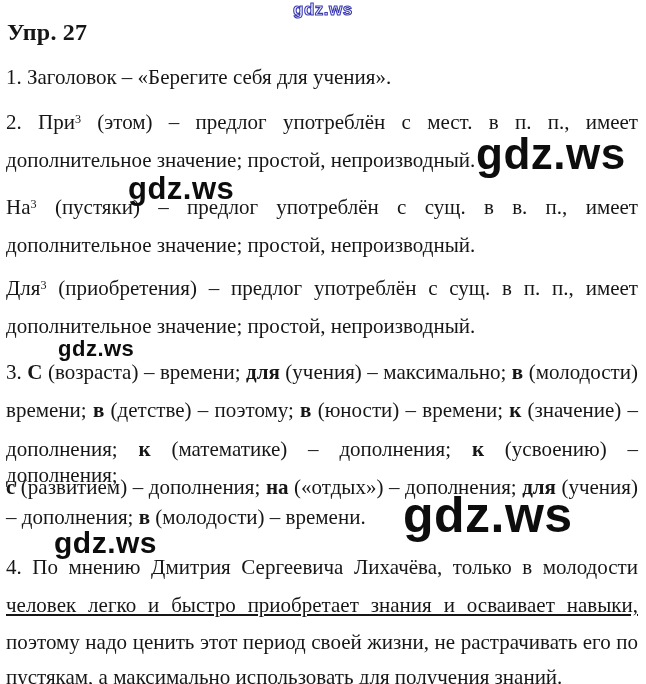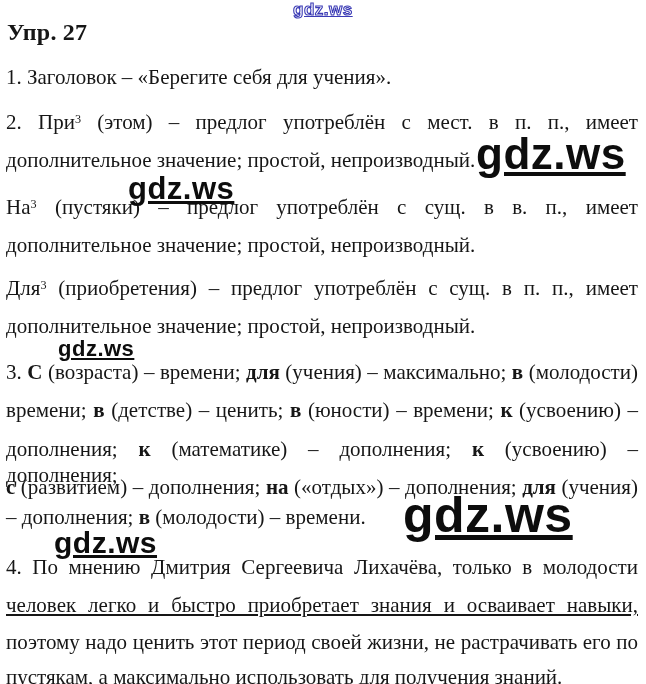--- a/index.html
+++ b/index.html
@@ -37,21 +37,20 @@
     line-height:0;
     vertical-align:.5em;
   }
   .wm{
     position:absolute;
     font-family:"Liberation Sans", sans-serif;
     line-height:1;
     white-space:nowrap;
     pointer-events:none;
     letter-spacing:.5px;
-    text-decoration:underline;
   }
   .wm.solid{
     color:#0d0d0d;
     font-weight:600;
   }
   .wm.outline{
     color:transparent;
     -webkit-text-stroke:1.1px #3b3bb5;
     font-weight:700;
   }
@@ -63,21 +62,21 @@
   <div class="doc-title">Упр. 27</div>
   <div>
       <div class="line" style="top: 64px;"><span>1. Заголовок – «Берегите себя для учения».</span></div>
       <div class="line just" style="top: 109px;"><span>2. При</span><sup>3</sup><span> (этом) – предлог употреблён с мест. в п. п., имеет</span></div>
       <div class="line" style="top: 147px;"><span>дополнительное значение; простой, непроизводный.</span></div>
       <div class="line just" style="top: 194px;"><span>На</span><sup>3</sup><span> (пустяки) – предлог употреблён с сущ. в в. п., имеет</span></div>
       <div class="line" style="top: 232px;"><span>дополнительное значение; простой, непроизводный.</span></div>
       <div class="line just" style="top: 275px;"><span>Для</span><sup>3</sup><span> (приобретения) – предлог употреблён с сущ. в п. п., имеет</span></div>
       <div class="line" style="top: 313px;"><span>дополнительное значение; простой, непроизводный.</span></div>
       <div class="line just" style="top: 359px;"><span>3. </span><span class="b">С</span><span> (возраста) – времени; </span><span class="b">для</span><span> (учения) – максимально; </span><span class="b">в</span><span> (молодости)</span></div>
-      <div class="line just" style="top: 397px;"><span>времени; </span><span class="b">в</span><span> (детстве) – ценить; </span><span class="b">в</span><span> (юности) – времени; </span><span class="b">к</span><span> (усвоению) –</span></div>
+      <div class="line just" style="top: 397px;"><span>времени; </span><span class="b">в</span><span> (детстве) – поэтому; </span><span class="b">в</span><span> (юности) – времени; </span><span class="b">к</span><span> (значение) –</span></div>
       <div class="line just" style="top: 436px;"><span>дополнения; </span><span class="b">к</span><span> (математике) – дополнения; </span><span class="b">к</span><span> (усвоению) – дополнения;</span></div>
       <div class="line just" style="top: 474px;"><span class="b">с</span><span> (развитием) – дополнения; </span><span class="b">на</span><span> («отдых») – дополнения; </span><span class="b">для</span><span> (учения)</span></div>
       <div class="line" style="top: 504px;"><span>– дополнения; </span><span class="b">в</span><span> (молодости) – времени.</span></div>
       <div class="line just" style="top: 554px;"><span>4. По мнению Дмитрия Сергеевича Лихачёва, только в молодости</span></div>
       <div class="line just" style="top: 592px; text-decoration: underline;"><span>человек легко и быстро приобретает знания и осваивает навыки,</span></div>
       <div class="line just" style="top: 629px;"><span>поэтому надо ценить этот период своей жизни, не растрачивать его по</span></div>
       <div class="line" style="top: 664px;"><span>пустякам, а максимально использовать для получения знаний.</span></div>
     </div>
   <div>
       <div class="wm outline" style="left: 293px; top: 1px; font-size: 17px;">gdz.ws</div>

